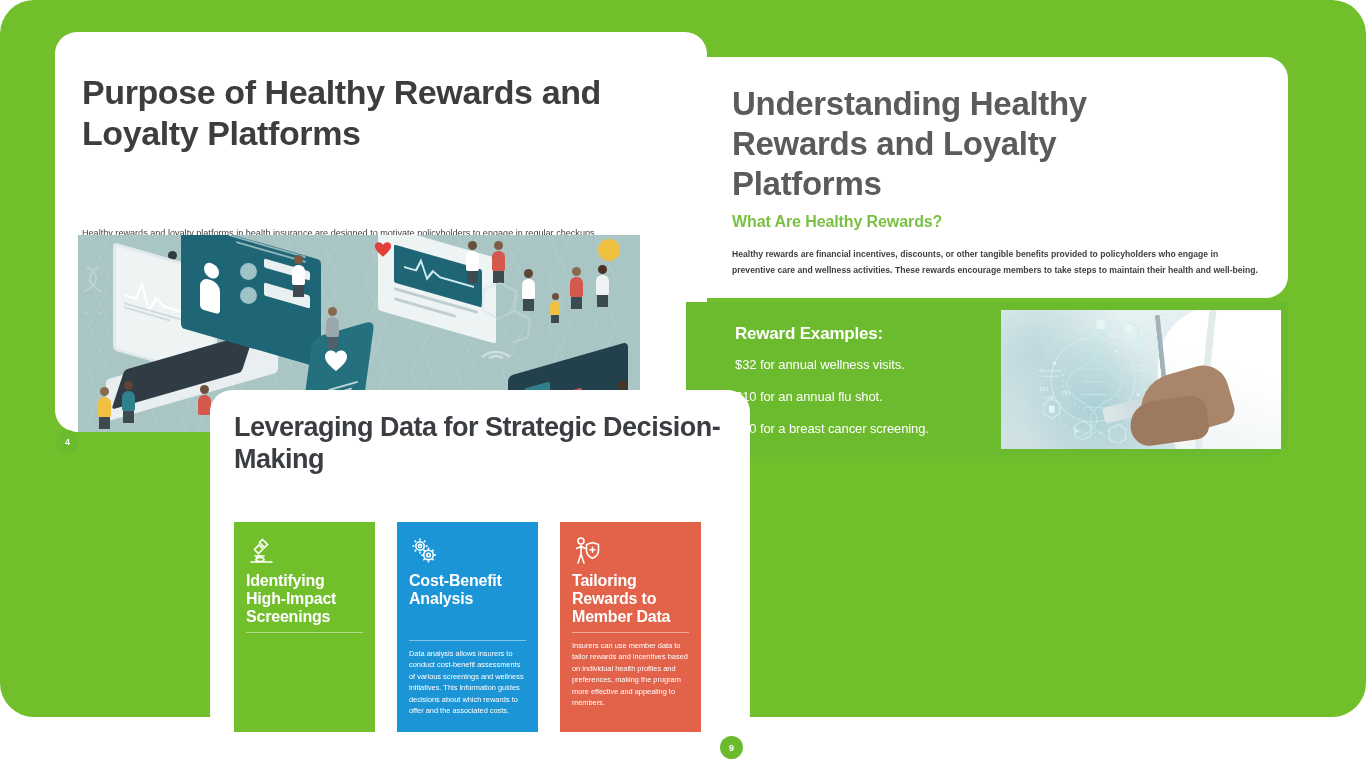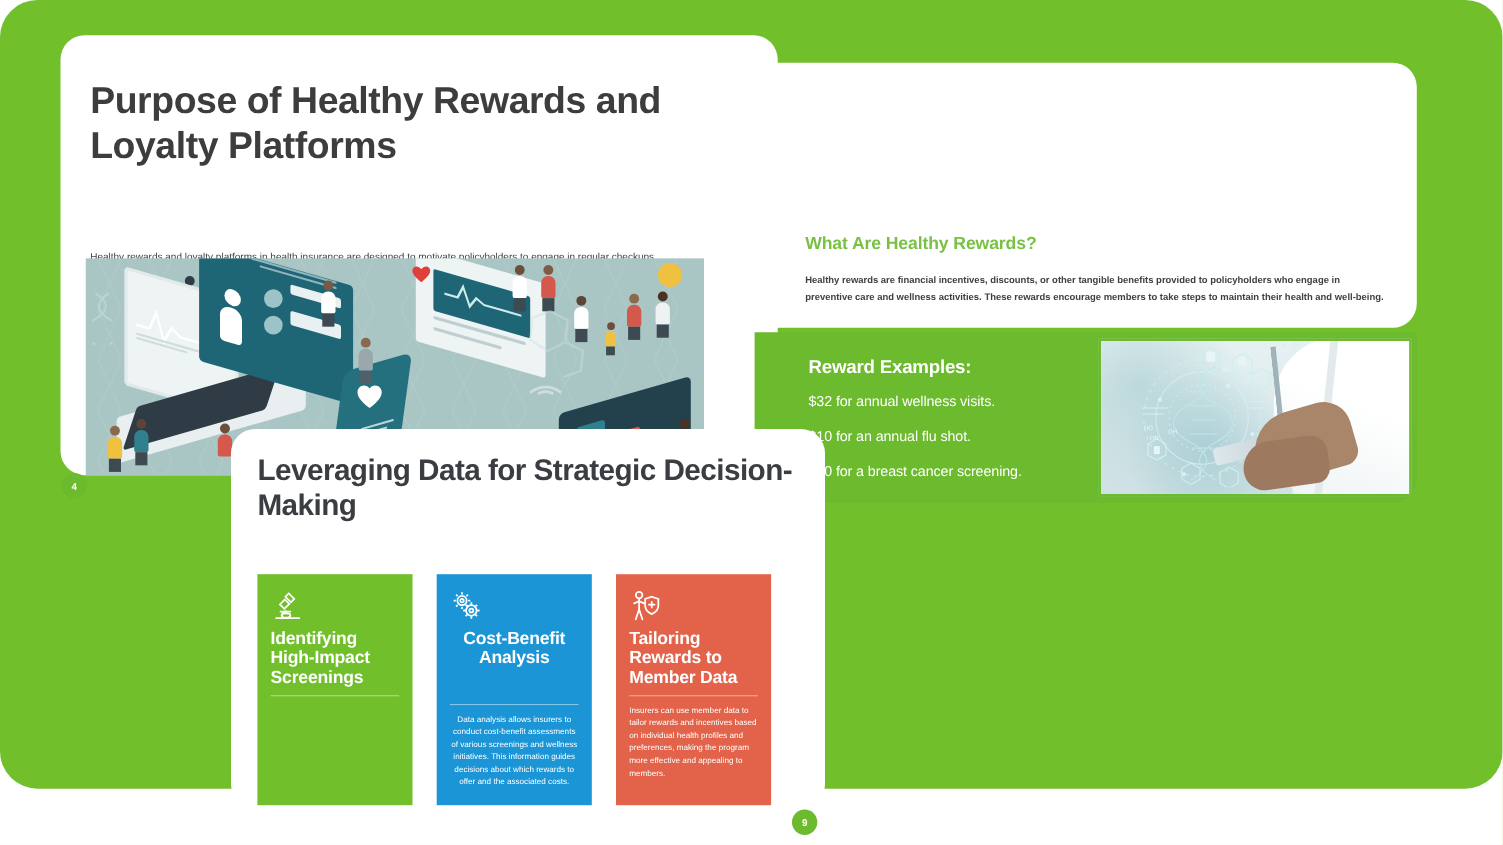--- a/index.html
+++ b/index.html
@@ -75,21 +75,21 @@
   #card3{ left:210px; top:390px; width:540px; height:345px; }
   #card3 .c3-title{
     position:absolute; left:24px; top:21px; width:500px;
     font-size:27px; line-height:32px; font-weight:700; color:#3a3d42;
     letter-spacing:-0.5px;
   }
   .cols{ position:absolute; left:24px; top:132px; width:492px; height:210px;
          display:flex; gap:22px; }
   .col{ width:141px; height:210px; padding:14px 12px 0 12px; position:relative; }
   .col.green{ background:#71bf2b; }
-  .col.blue { background:#1b95d5;text-align:center; }
+  .col.blue { background:#1b95d5; }
   .col.red  { background:#e2634a; }
   .col .ic{ width:30px; height:30px; margin-bottom:6px; display:block; }
   .col .col-title{
     font-size:16px; line-height:18px; font-weight:700; color:#ffffff;
     letter-spacing:-0.2px; margin-bottom:0;
   }
   .col .rule{ width:100%; height:1px; background:rgba(255,255,255,.45); margin:6px 0 7px 0;}
   .col .col-body{ font-size:7.4px; line-height:11.4px; color:#ffffff; }
   .col.blue .spacer{ height:26px; }
 
@@ -310,20 +310,21 @@
         <svg style="position:absolute;left:400px;top:96px;width:36px;height:30px;opacity:.6;" viewBox="0 0 36 30">
             <path d="M4 26a22 22 0 0128 0" stroke="#e7eeee" stroke-width="2.4" fill="none"></path>
             <path d="M11 27a14 14 0 0114 0" stroke="#e7eeee" stroke-width="2.4" fill="none"></path>
           </svg>
         <div class="dot" style="left:520px;top:4px;width:22px;height:22px;background:#f0c040;"></div>
       </div>
     </div>
   </div>
 
   <div class="card" id="card2">
+    <div class="c2-title">Understanding Healthy Rewards and Loyalty Platforms</div>
     <div class="c2-sub">What Are Healthy Rewards?</div>
     <div class="c2-body">Healthy rewards are financial incentives, discounts, or other tangible benefits provided to policyholders who engage in preventive care and wellness activities. These rewards encourage members to take steps to maintain their health and well-being.</div>
   </div>
 
   <div id="rewardblock">
     <div class="rb-title">Reward Examples:</div>
     <div class="rb-list">
       <div class="rb-item">$32 for annual wellness visits.</div>
       <div class="rb-item">$10 for an annual flu shot.</div>
       <div class="rb-item">$50 for a breast cancer screening.</div>

